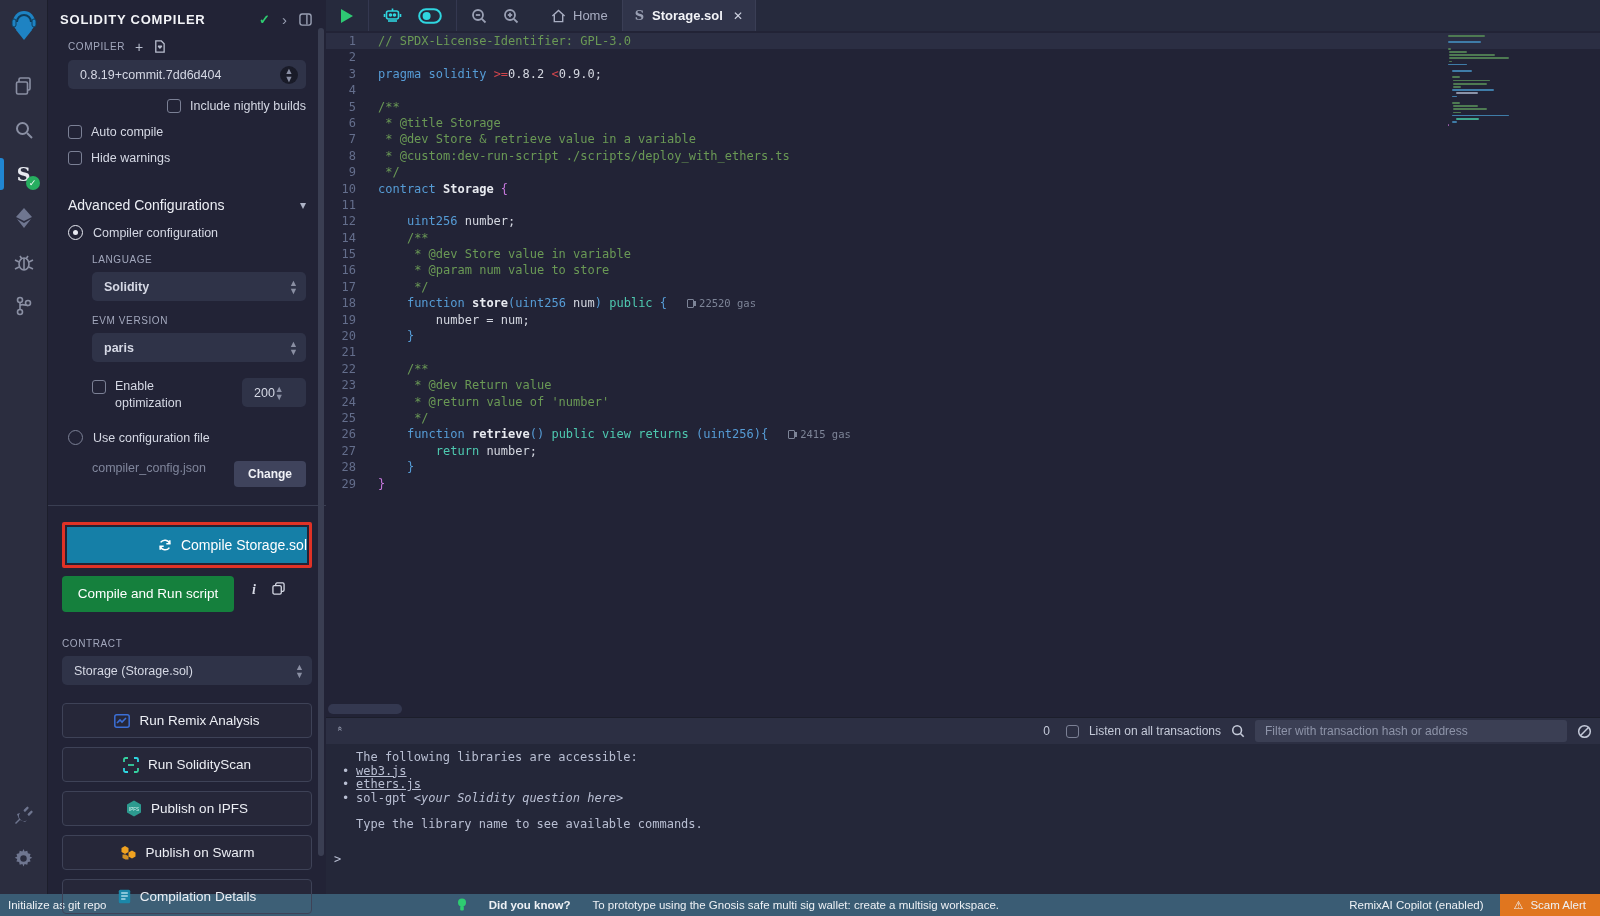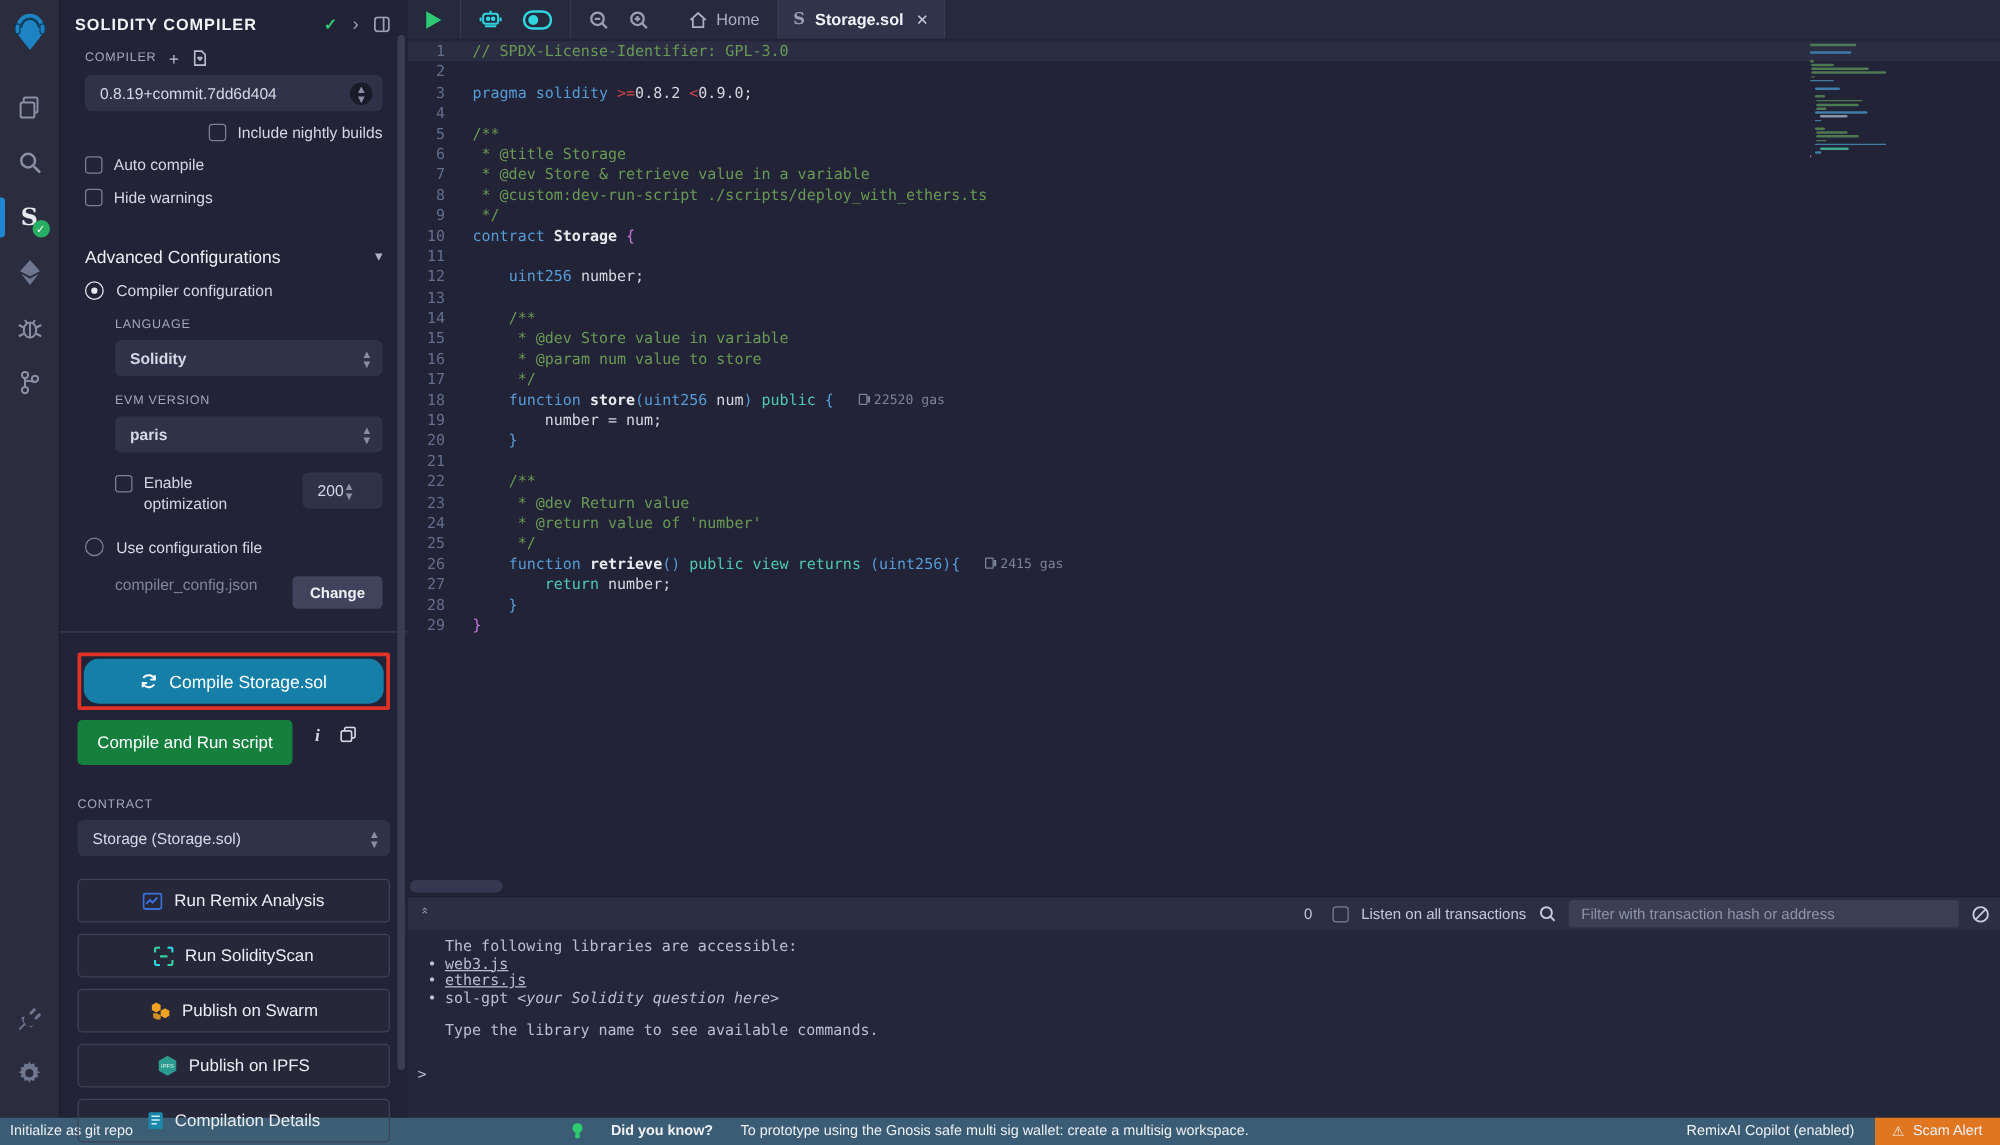--- a/index.html
+++ b/index.html
@@ -57,22 +57,22 @@
   .optrow .lbl { font-size:12.5px; width:96px; line-height:17px; }
   .runs { margin-left:auto; width:64px; height:29px; background:#2f3348; border-radius:5px; display:flex; align-items:center;
     padding:0 7px 0 12px; font-size:12.5px; }
   .cfgfile-row { display:flex; align-items:flex-start; margin-top:16px; padding-left:24px; }
   .cfgfile { color:#80869c; font-size:12.5px; flex:1; }
   .change-btn { background:#3f435c; border:none; color:#f0f1f6; font-weight:bold; font-size:12px;
     padding:6px 14px; border-radius:4px; cursor:pointer; }
 
   .compile-zone { margin-top:18px; border-top:1px solid #3a3e52; padding:16px 14px 0 14px; }
   .compile-hl { border:3px solid #e03226; border-radius:2px; padding:2px; }
-  .compile-btn { width:100%; height:36px; background:#157fa7; border:none; border-radius:12px; color:#fff;
-    font-size:14px; cursor:pointer; display:flex; align-items:center; justify-content:center; gap:9px; }
+  .compile-btn { width:100%; height:36px; background:#157fa7; border:none; border-radius:0; color:#fff;
+    font-size:14px; cursor:pointer; display:flex; align-items:center; justify-content:flex-end; gap:9px; }
   .tooltip-box { margin-top:8px; margin-left:0px; width:172px; background:#15803d; border-radius:4px; color:#fff;
     font-size:13.5px; text-align:center; padding:9px 10px; line-height:18px; }
   .tt-row { display:flex; align-items:center; }
   .tt-icons { display:flex; gap:16px; margin-left:18px; color:#d5d8e4; align-items:center; }
   .iinfo { font-family:"Liberation Serif", serif; font-style:italic; font-weight:bold; font-size:14px; }
 
   .contract-sec { margin-top:26px; }
   .actions { margin-top:18px; padding:0 14px; }
   .act-btn { width:100%; height:35px; margin-bottom:9px; background:rgba(255,255,255,0.02);
     border:1px solid #3e4257; border-radius:4px; color:#eceef4; font-size:13.5px; cursor:pointer;
@@ -331,33 +331,33 @@
         <svg width="16" height="16" viewBox="0 0 16 16" fill="none" stroke-width="1.8">
             <path d="M1 5 V2.5 A1.5 1.5 0 0 1 2.5 1 H5" stroke="#35d1a0"></path>
             <path d="M11 1 h2.5 A1.5 1.5 0 0 1 15 2.5 V5" stroke="#2fd6e0"></path>
             <path d="M15 11 v2.5 A1.5 1.5 0 0 1 13.5 15 H11" stroke="#35d1a0"></path>
             <path d="M5 15 H2.5 A1.5 1.5 0 0 1 1 13.5 V11" stroke="#2fd6e0"></path>
             <line x1="5" y1="8" x2="11" y2="8" stroke="#35d1a0"></line>
           </svg>
         <span>Run SolidityScan</span>
       </button>
       <button class="act-btn">
+        <svg width="16" height="17" viewBox="0 0 16 17">
+            <path d="M8 0.5 L15 4.5 V12.5 L8 16.5 L1 12.5 V4.5 Z" fill="#2c9a8f"></path>
+            <text x="8" y="10.5" font-size="4.6" fill="#d7f3ef" text-anchor="middle" font-family="Liberation Sans">IPFS</text>
+          </svg>
+        <span>Publish on IPFS</span>
+      </button>
+      <button class="act-btn">
         <svg width="17" height="15" viewBox="0 0 17 15" fill="#f0a220">
             <path d="M5 1 l3.5 2 v4 L5 9 1.5 7 v-4 Z"></path>
             <path d="M12 5.5 l3.5 2 v4 L12 13.5 8.5 11.5 v-4 Z"></path>
             <path d="M5.5 9.5 l3 1.7 v3.4 L5.5 14.6 2.5 12.9 v-3.4 Z" opacity="0.85"></path>
           </svg>
         <span>Publish on Swarm</span>
-      </button>
-      <button class="act-btn">
-        <svg width="16" height="17" viewBox="0 0 16 17">
-            <path d="M8 0.5 L15 4.5 V12.5 L8 16.5 L1 12.5 V4.5 Z" fill="#2c9a8f"></path>
-            <text x="8" y="10.5" font-size="4.6" fill="#d7f3ef" text-anchor="middle" font-family="Liberation Sans">IPFS</text>
-          </svg>
-        <span>Publish on IPFS</span>
       </button>
       <button class="act-btn">
         <svg width="13" height="15" viewBox="0 0 13 15">
             <rect x="0.8" y="0.8" width="11.4" height="13.4" rx="1.5" fill="#1b87a9"></rect>
             <line x1="3.2" y1="4" x2="9.8" y2="4" stroke="#cfeefb" stroke-width="1.2"></line>
             <line x1="3.2" y1="7" x2="9.8" y2="7" stroke="#cfeefb" stroke-width="1.2"></line>
             <line x1="3.2" y1="10" x2="7.5" y2="10" stroke="#cfeefb" stroke-width="1.2"></line>
           </svg>
         <span>Compilation Details</span>
       </button>
@@ -427,21 +427,20 @@
           <div class="cl"><span class="ln">3</span><span class="ct"><span class="kw">pragma</span><span class="pl"> </span><span class="kw">solidity</span><span class="pl"> </span><span class="op">&gt;=</span><span class="pl">0.8.2 </span><span class="op">&lt;</span><span class="pl">0.9.0;</span></span></div>
           <div class="cl"><span class="ln">4</span><span class="ct"></span></div>
           <div class="cl"><span class="ln">5</span><span class="ct"><span class="cm">/**</span></span></div>
           <div class="cl"><span class="ln">6</span><span class="ct"><span class="cm"> * @title Storage</span></span></div>
           <div class="cl"><span class="ln">7</span><span class="ct"><span class="cm"> * @dev Store &amp; retrieve value in a variable</span></span></div>
           <div class="cl"><span class="ln">8</span><span class="ct"><span class="cm"> * @custom:dev-run-script ./scripts/deploy_with_ethers.ts</span></span></div>
           <div class="cl"><span class="ln">9</span><span class="ct"><span class="cm"> */</span></span></div>
           <div class="cl"><span class="ln">10</span><span class="ct"><span class="kw">contract</span><span class="pl"> </span><span class="fn">Storage</span><span class="pl"> </span><span class="br">{</span></span></div>
           <div class="cl"><span class="ln">11</span><span class="ct"></span></div>
           <div class="cl"><span class="ln">12</span><span class="ct"><span class="pl">    </span><span class="kw">uint256</span><span class="pl"> number;</span></span></div>
-          <div class="cl"><span class="ln">13</span><span class="ct"></span></div>
           <div class="cl"><span class="ln">14</span><span class="ct"><span class="pl">    </span><span class="cm">/**</span></span></div>
           <div class="cl"><span class="ln">15</span><span class="ct"><span class="pl">    </span><span class="cm"> * @dev Store value in variable</span></span></div>
           <div class="cl"><span class="ln">16</span><span class="ct"><span class="pl">    </span><span class="cm"> * @param num value to store</span></span></div>
           <div class="cl"><span class="ln">17</span><span class="ct"><span class="pl">    </span><span class="cm"> */</span></span></div>
           <div class="cl"><span class="ln">18</span><span class="ct"><span class="pl">    </span><span class="kw">function</span><span class="pl"> </span><span class="fn">store</span><span class="kw">(</span><span class="kw">uint256</span><span class="pl"> num</span><span class="kw">)</span><span class="pl"> </span><span class="ty">public</span><span class="pl"> </span><span class="kw">{</span></span><span class="gas"><span class="gasicon"></span>22520 gas</span></div>
           <div class="cl"><span class="ln">19</span><span class="ct"><span class="pl">        number = num;</span></span></div>
           <div class="cl"><span class="ln">20</span><span class="ct"><span class="kw">    }</span></span></div>
           <div class="cl"><span class="ln">21</span><span class="ct"></span></div>
           <div class="cl"><span class="ln">22</span><span class="ct"><span class="pl">    </span><span class="cm">/**</span></span></div>
           <div class="cl"><span class="ln">23</span><span class="ct"><span class="pl">    </span><span class="cm"> * @dev Return value</span></span></div>

